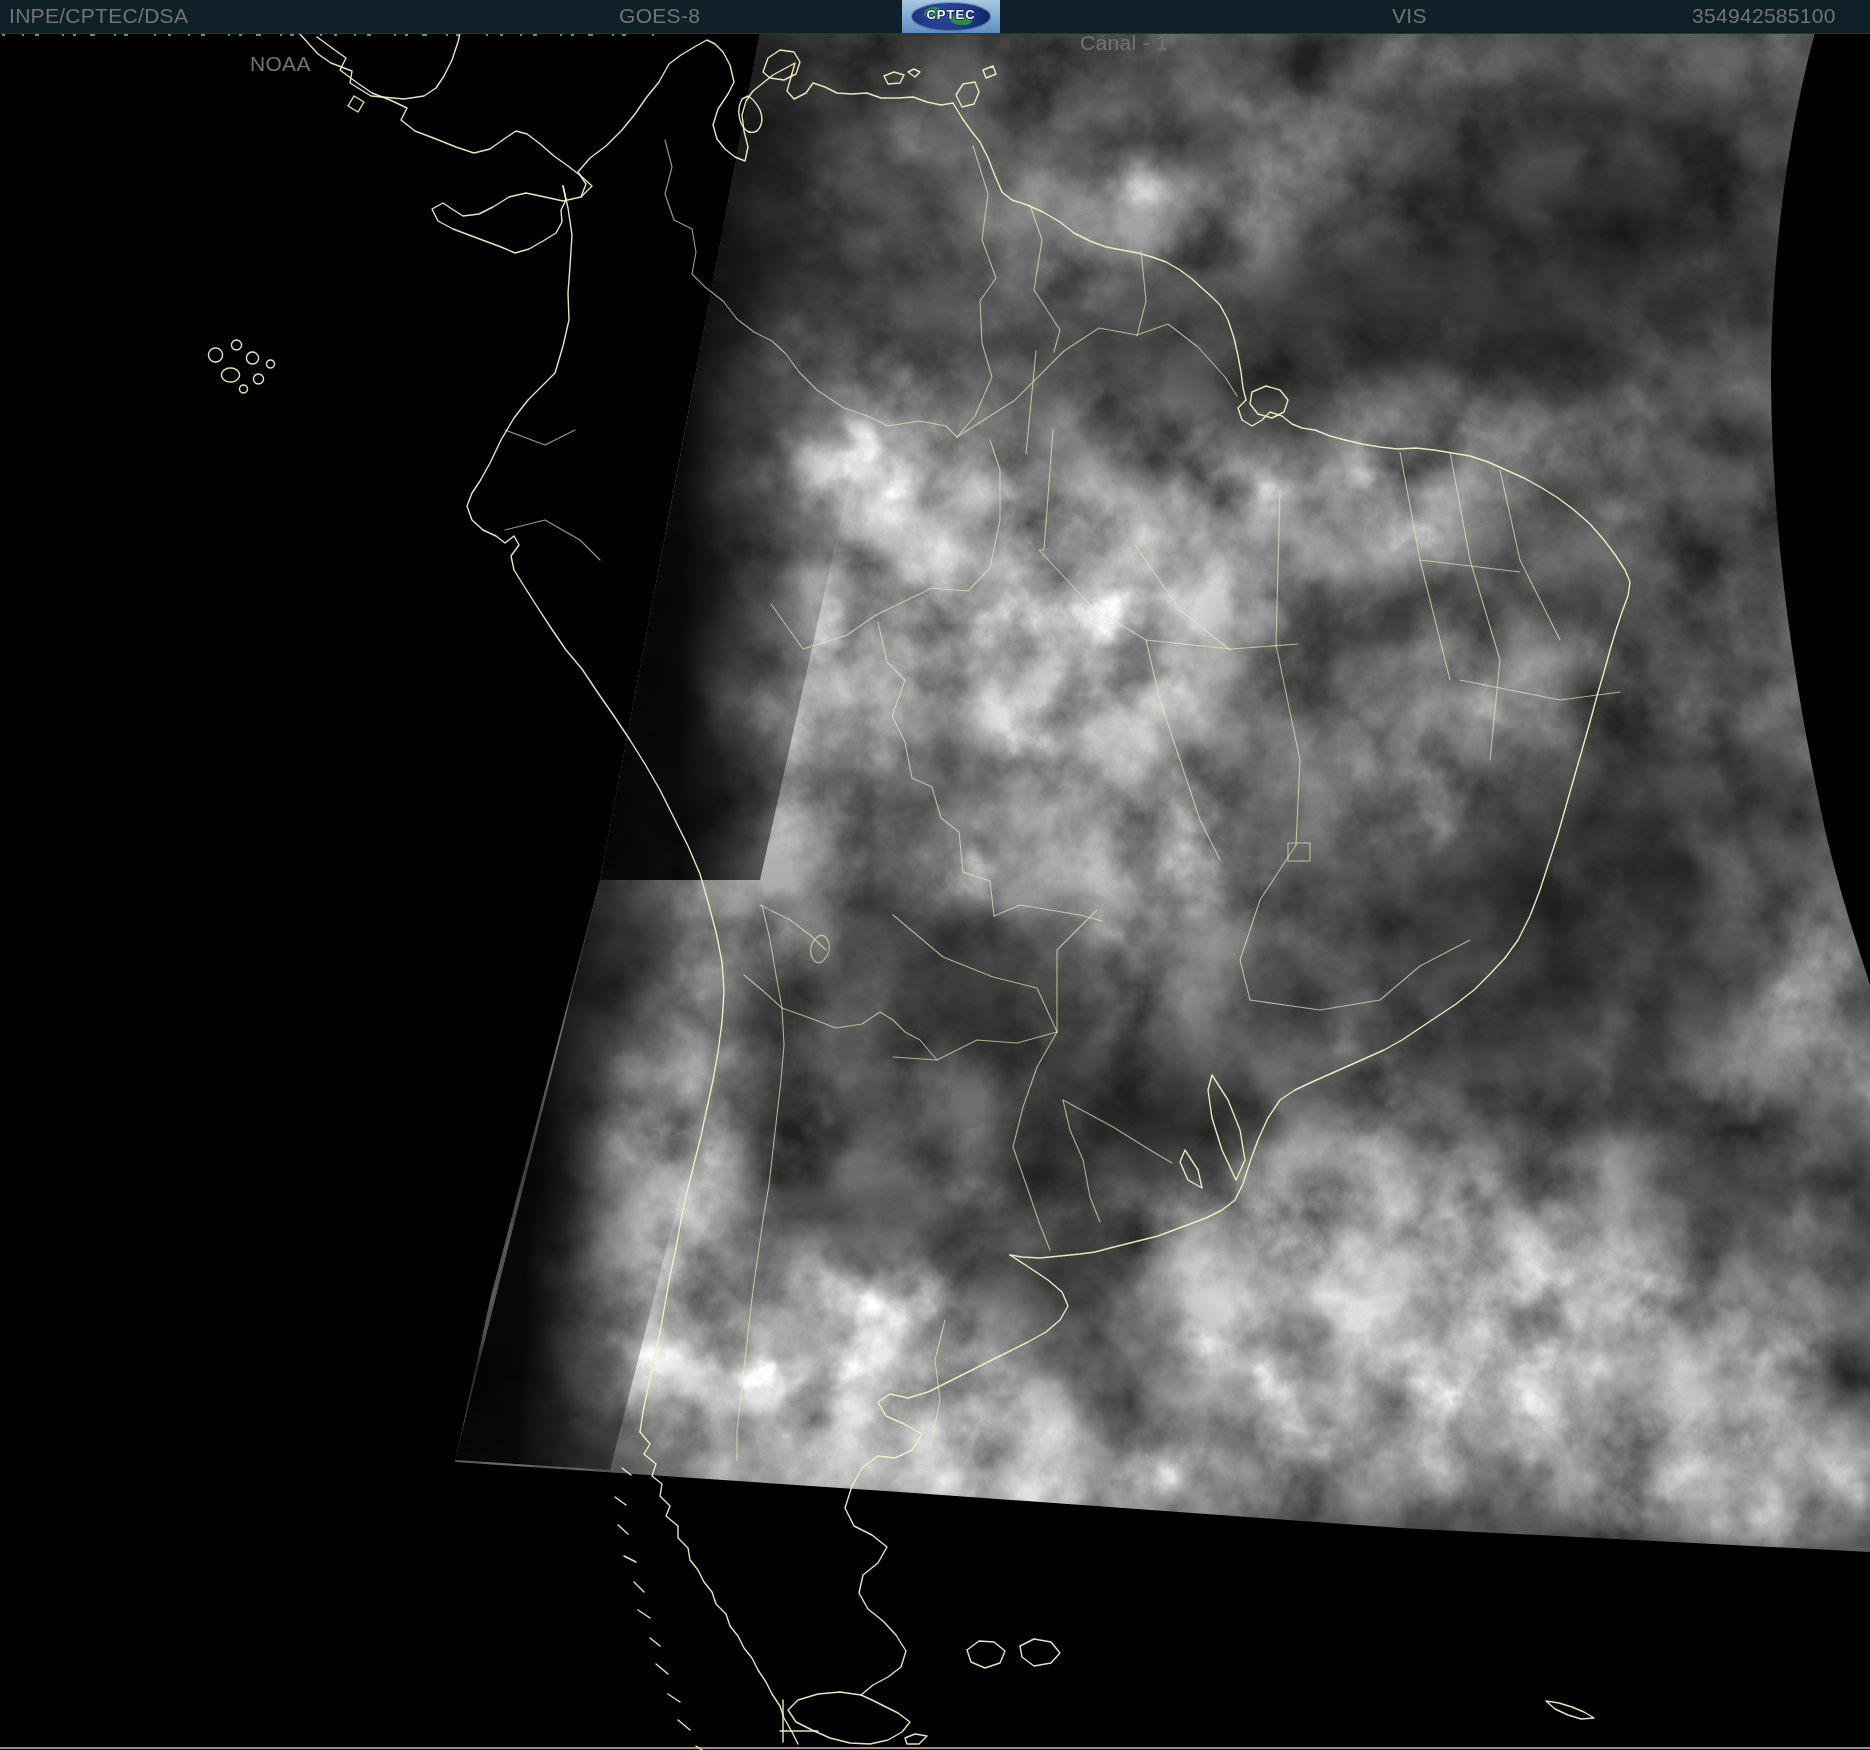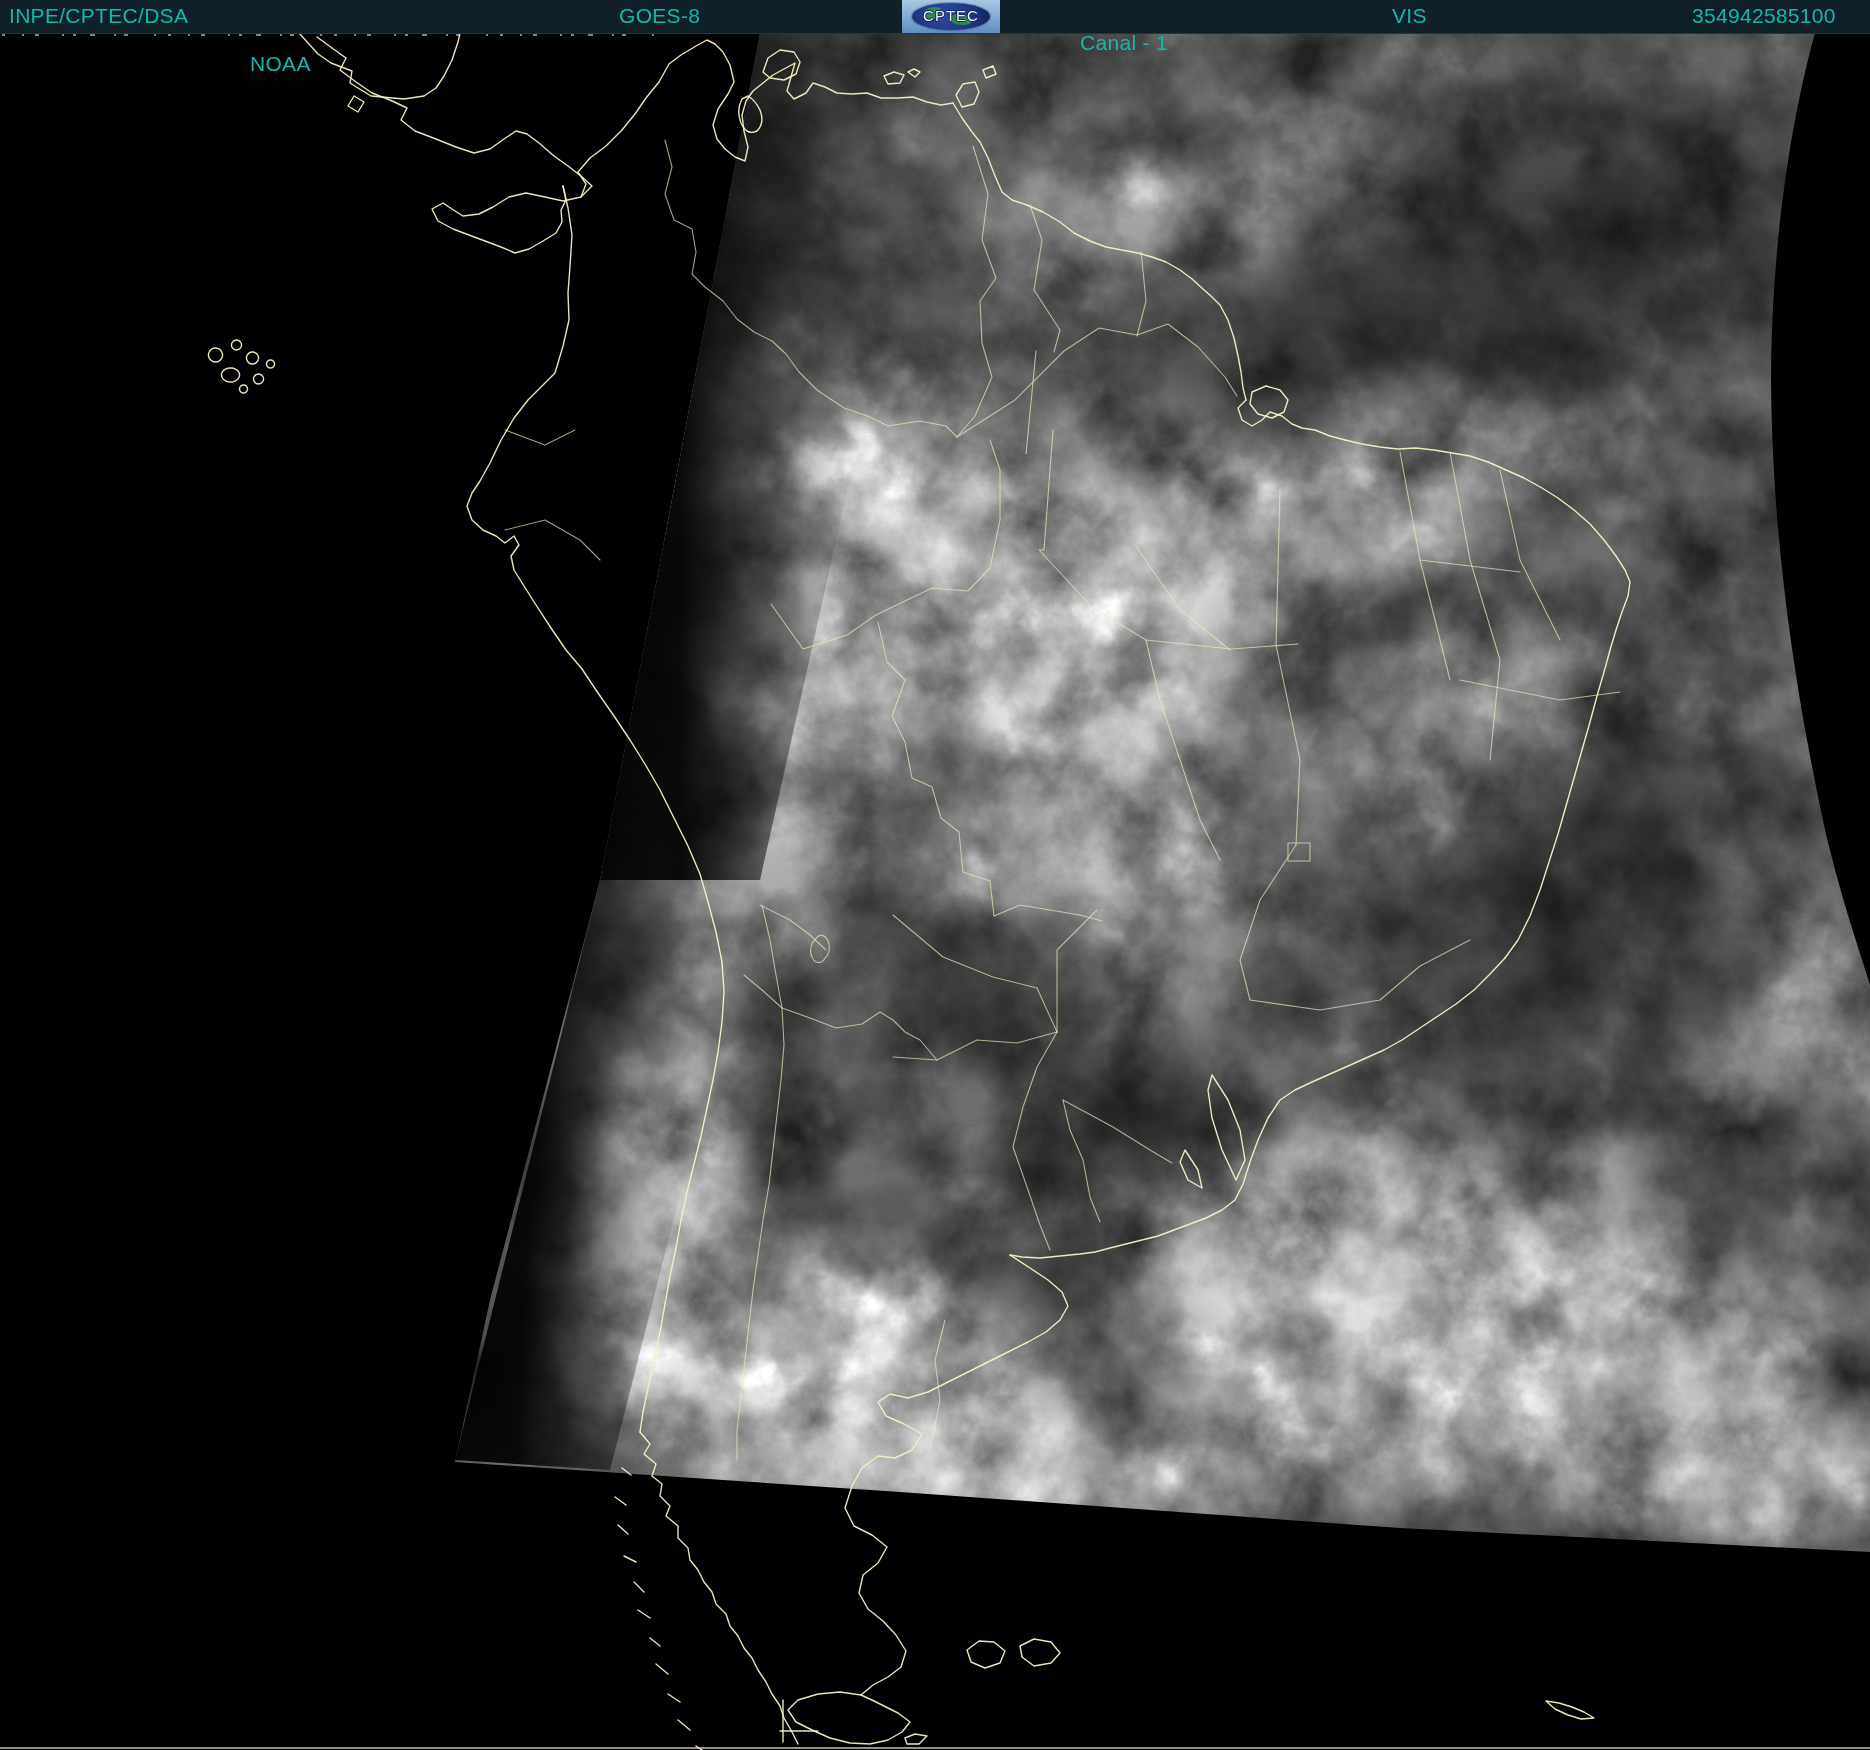--- a/index.html
+++ b/index.html
@@ -1,37 +1,37 @@
 <!DOCTYPE html>
 <html><head>
 <meta charset="utf-8">
 <style>
   html,body{margin:0;padding:0;background:#000;}
   body{width:1870px;height:1750px;position:relative;overflow:hidden;
        font-family:"Liberation Sans",sans-serif;}
   .header{position:absolute;left:0;top:0;width:1870px;height:33px;
           background:#0f2028;border-bottom:1px solid #1d3a44;z-index:5;}
-  .header span{position:absolute;top:4px;color:#14b8a6;font-size:21px;
+  .header span{position:absolute;top:4px;color:#737373;font-size:21px;
                letter-spacing:0.3px;white-space:nowrap;text-align:right;}
   .h-inpe{left:9px;} .h-noaa{left:250px;margin-top:48px;} .h-goes{left:619px;}
   .h-canal{left:1080px;margin-top:27px;} .h-vis{left:1392px;}
   .h-date{left:1692px;}
   .logo{position:absolute;left:902px;top:0;width:98px;height:33px;
         background:linear-gradient(180deg,#a9c7e3 0%,#7fa9d2 55%,#5d8ec0 100%);
         overflow:hidden;}
   .logo .globe{position:absolute;left:10px;top:3px;width:78px;height:27px;
         border-radius:50%;
         background:radial-gradient(circle at 40% 40%,#2c4aa0 0%,#1b307b 70%,#122057 100%);
         box-shadow:0 0 2px #0a1840;}
   .logo .land1{position:absolute;left:22px;top:7px;width:18px;height:12px;
         background:#2f9440;border-radius:60% 40% 55% 45%;opacity:.9;}
   .logo .land2{position:absolute;left:48px;top:14px;width:22px;height:11px;
         background:#2f9440;border-radius:45% 60% 40% 60%;opacity:.9;}
   .logo .txt{position:absolute;left:0;top:7px;width:98px;text-align:center;
-        color:#eef4ff;font-size:15px;font-weight:normal;letter-spacing:1px;
+        color:#eef4ff;font-size:13px;font-weight:bold;letter-spacing:1px;
         text-shadow:-1px 0 #12265e,1px 0 #12265e,0 -1px #12265e,0 1px #12265e;}
   .stage{position:absolute;left:0;top:33px;width:1870px;height:1717px;background:#000;}
   svg{display:block;}
   .border-c{fill:none;stroke:#f5f1c4;stroke-width:1.4;stroke-opacity:0.95;
             stroke-linejoin:round;stroke-linecap:round;}
   .border-s{fill:none;stroke:#efe9b8;stroke-width:1.1;stroke-opacity:0.68;
             stroke-linejoin:round;stroke-linecap:round;}
 </style>
 </head>
 <body>

